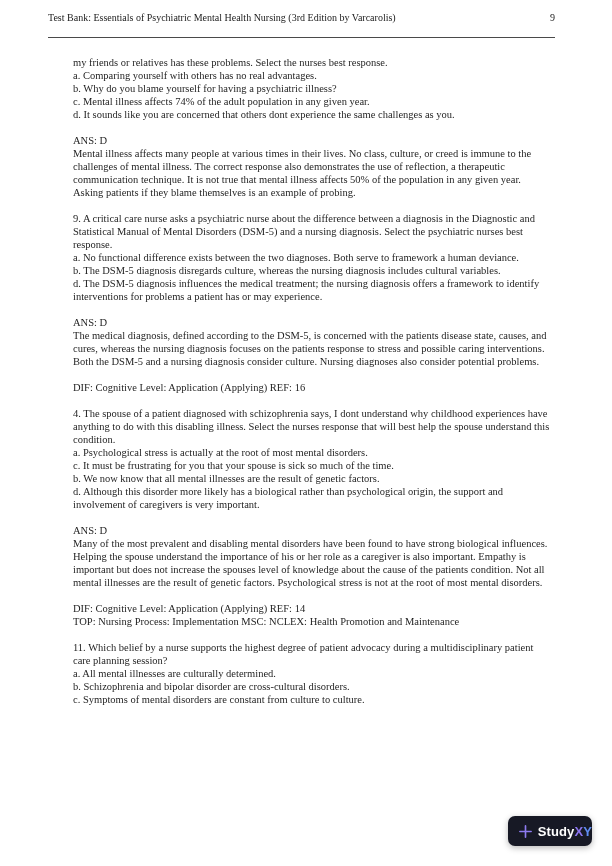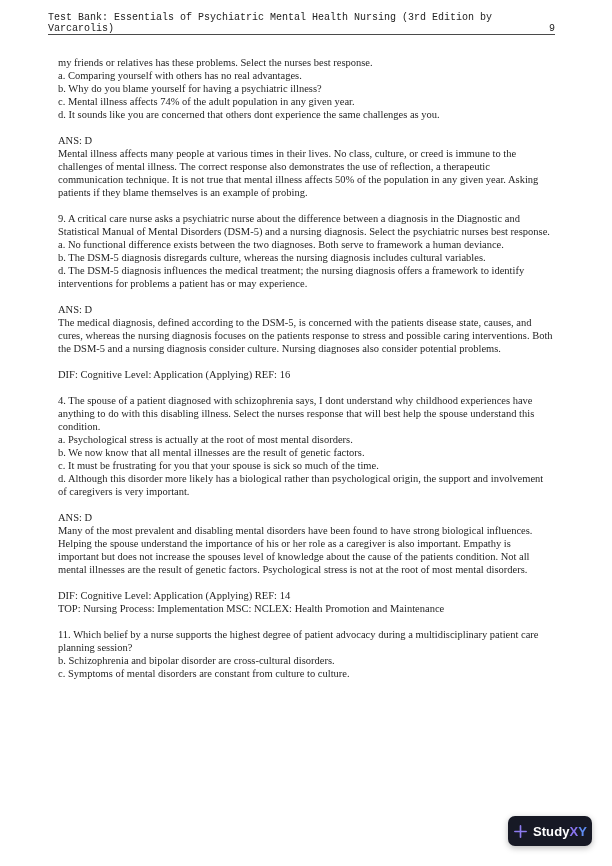--- a/index.html
+++ b/index.html
@@ -15,45 +15,45 @@
     background: #ffffff;
   }
   .header {
     position: absolute;
     left: 48px; top: 12px;
     width: 507px;
     display: flex;
     justify-content: space-between;
     align-items: flex-end;
     border-bottom: 1px solid #4a4a4a;
-    padding-bottom: 0;
-    font-family: Liberation Mono, monospace;
+    padding-bottom: 14px;
+    font-family: Liberation Serif, serif;
     font-size: 10px;
     color: #222222;
   }
   .doc {
     position: absolute;
     left: 58px; top: 56px;
     width: 495px;
     font-size: 10.5px;
     line-height: 13px;
     color: #1f1f1f;
     text-align: left;
   }
-  .block { margin: 0 0 13px 0; }
+  .block { margin: 0 0 13px 15px; }
   .block div { margin: 0; }
   .logo-badge {
     position: absolute;
     left: 508px; top: 816px;
     width: 84px; height: 30px;
     background: #171925;
     border-radius: 7px;
     display: flex;
     align-items: center;
-    justify-content: center;
+    justify-content: flex-end;
     gap: 5px;
     box-shadow: 0 2px 6px rgba(0,0,0,0.28);
     cursor: pointer;
   }
   .logo-badge .plus-wrap {
     display: flex; align-items: center; justify-content: center;
     width: 15px; height: 15px;
   }
   .logo-text {
     font-family: "Liberation Sans", sans-serif;
@@ -100,35 +100,36 @@
       <div>ANS: D</div>
       <div>The medical diagnosis, defined according to the DSM-5, is concerned with the patients disease state, causes, and cures, whereas the nursing diagnosis focuses on the patients response to stress and possible caring interventions. Both the DSM-5 and a nursing diagnosis consider culture. Nursing diagnoses also consider potential problems.</div>
     </section>
     <section class="block">
       <div>DIF: Cognitive Level: Application (Applying) REF: 16</div>
     </section>
 
     <section class="block">
       <div>4. The spouse of a patient diagnosed with schizophrenia says, I dont understand why childhood experiences have anything to do with this disabling illness. Select the nurses response that will best help the spouse understand this condition.</div>
       <div>a. Psychological stress is actually at the root of most mental disorders.</div>
+      <div>c. It must be frustrating for you that your spouse is sick so much of the time.</div>
       <div>b. We now know that all mental illnesses are the result of genetic factors.</div>
-      <div>c. It must be frustrating for you that your spouse is sick so much of the time.</div>
       <div>d. Although this disorder more likely has a biological rather than psychological origin, the support and involvement of caregivers is very important.</div>
     </section>
     <section class="block">
       <div>ANS: D</div>
       <div>Many of the most prevalent and disabling mental disorders have been found to have strong biological influences. Helping the spouse understand the importance of his or her role as a caregiver is also important. Empathy is important but does not increase the spouses level of knowledge about the cause of the patients condition. Not all mental illnesses are the result of genetic factors. Psychological stress is not at the root of most mental disorders.</div>
     </section>
     <section class="block">
       <div>DIF: Cognitive Level: Application (Applying) REF: 14</div>
       <div>TOP: Nursing Process: Implementation MSC: NCLEX: Health Promotion and Maintenance</div>
     </section>
 
     <section class="block">
       <div>11. Which belief by a nurse supports the highest degree of patient advocacy during a multidisciplinary patient care planning session?</div>
+      <div>a. All mental illnesses are culturally determined.</div>
       <div>b. Schizophrenia and bipolar disorder are cross-cultural disorders.</div>
       <div>c. Symptoms of mental disorders are constant from culture to culture.</div>
     </section>
 
   </div>
 
   <div class="logo-badge">
     <span class="plus-wrap">
       <svg width="15" height="15" viewBox="0 0 20 20" aria-hidden="true">
         <path d="M10 2.5 V17.5 M2.5 10 H17.5" stroke="#8d7bf0" stroke-width="2.2" fill="none" stroke-linecap="round"></path>

